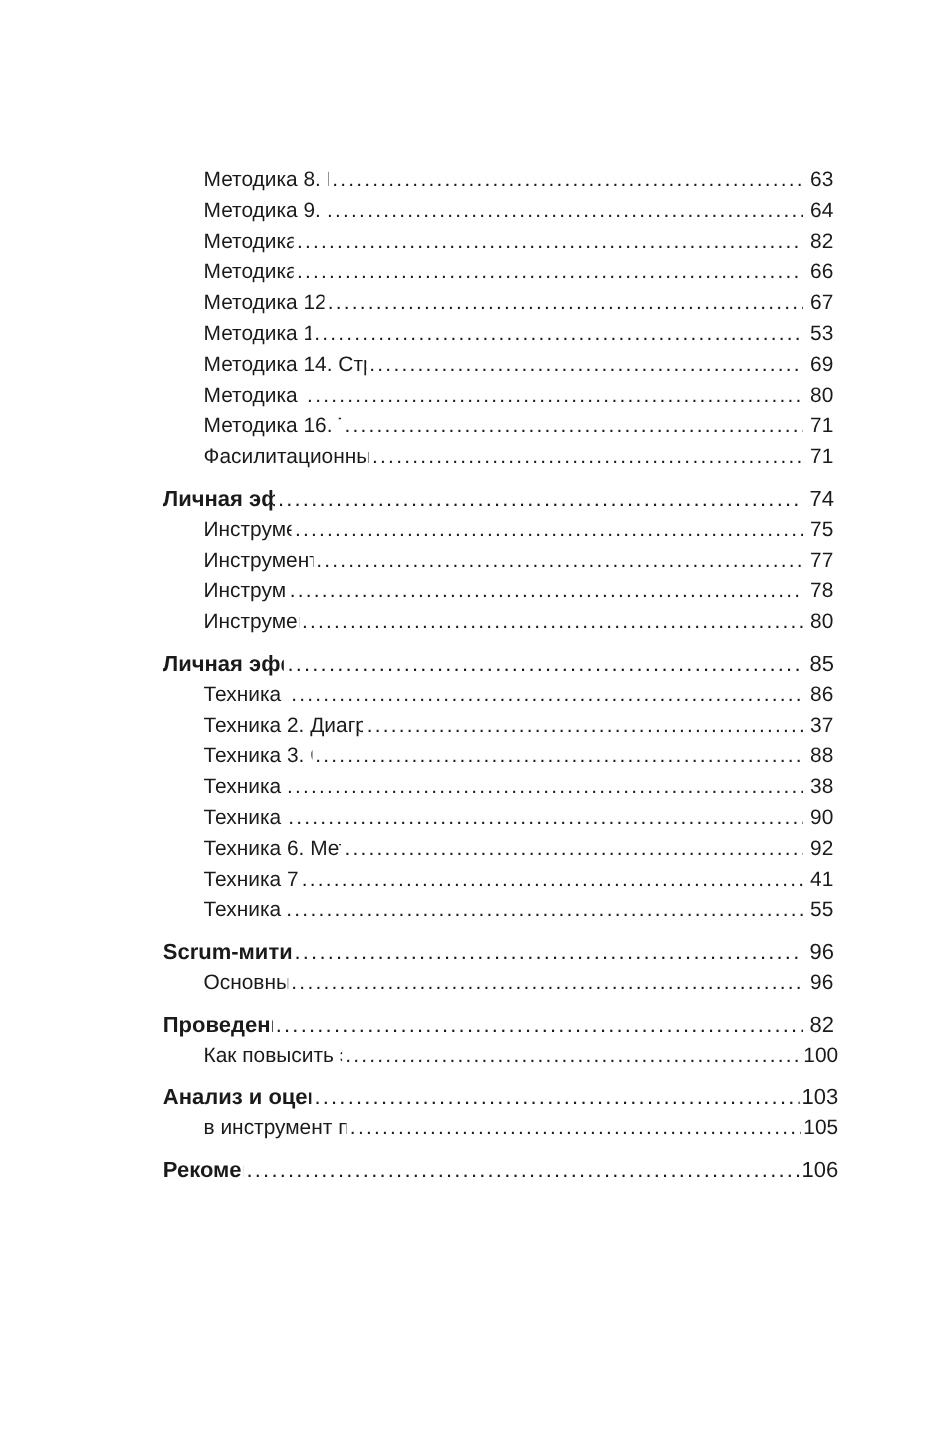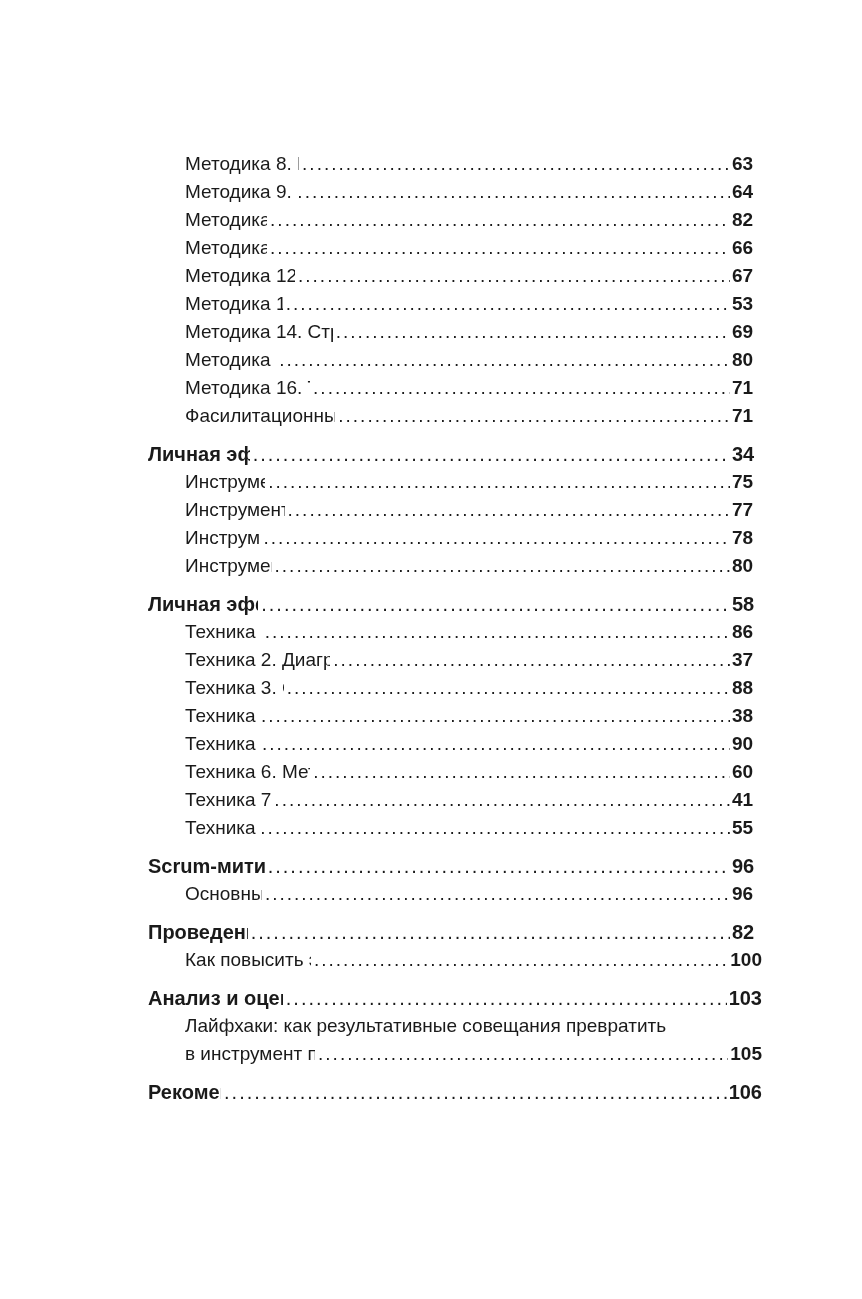--- a/index.html
+++ b/index.html
@@ -52,22 +52,22 @@
     font-weight: normal;
     letter-spacing: 2px;
     color: #1a1a1a;
   }
   .leader::after {
     content: "..........................................................................................................................................................................................................";
   }
   .pagenum {
     flex: 0 0 auto;
     min-width: 30px;
-    text-align: left;
-    font-weight: bold;
+    text-align: center;
+    font-weight: normal;
   }
 </style>
 </head>
 <body>
 
 <div class="page">
   <div class="toc">
       <div class="row sub">
     <span class="text">Методика 8. Мировое кафе (The World Café)</span>
     <span class="leader"></span>
@@ -114,21 +114,21 @@
     <span class="pagenum">71</span>
   </div>
       <div class="row sub">
     <span class="text">Фасилитационные советы для проведения быстрых совещаний</span>
     <span class="leader"></span>
     <span class="pagenum">71</span>
   </div>
       <div class="row heading">
     <span class="text">Личная эффективность: трекинг</span>
     <span class="leader"></span>
-    <span class="pagenum">34</span>
+    <span class="pagenum">74</span>
   </div>
       <div class="row sub">
     <span class="text">Инструмент 1. Трекшн-карты</span>
     <span class="leader"></span>
     <span class="pagenum">75</span>
   </div>
       <div class="row sub">
     <span class="text">Инструмент 2. Customer Development</span>
     <span class="leader"></span>
     <span class="pagenum">77</span>
@@ -139,21 +139,21 @@
     <span class="pagenum">78</span>
   </div>
       <div class="row sub">
     <span class="text">Инструмент 4. Юнит-экономика</span>
     <span class="leader"></span>
     <span class="pagenum">80</span>
   </div>
       <div class="row heading">
     <span class="text">Личная эффективность: модерация</span>
     <span class="leader"></span>
-    <span class="pagenum">58</span>
+    <span class="pagenum">85</span>
   </div>
       <div class="row sub">
     <span class="text">Техника 1. Мозговой штурм</span>
     <span class="leader"></span>
     <span class="pagenum">86</span>
   </div>
       <div class="row sub">
     <span class="text">Техника 2. Диаграмма Исикавы (диаграмма «рыбьей кости»)</span>
     <span class="leader"></span>
     <span class="pagenum">37</span>
@@ -169,21 +169,21 @@
     <span class="pagenum">38</span>
   </div>
       <div class="row sub">
     <span class="text">Техника 5. Метод разрыва</span>
     <span class="leader"></span>
     <span class="pagenum">90</span>
   </div>
       <div class="row sub">
     <span class="text">Техника 6. Метод интеллектуальной мобильности</span>
     <span class="leader"></span>
-    <span class="pagenum">60</span>
+    <span class="pagenum">92</span>
   </div>
       <div class="row sub">
     <span class="text">Техника 7. Метод Уолта Диснея</span>
     <span class="leader"></span>
     <span class="pagenum">41</span>
   </div>
       <div class="row sub">
     <span class="text">Техника 8. «Шесть шляп»</span>
     <span class="leader"></span>
     <span class="pagenum">55</span>
@@ -205,24 +205,20 @@
   </div>
       <div class="row sub">
     <span class="text">Как повысить эффективность онлайн-совещания?</span>
     <span class="leader"></span>
     <span class="pagenum">100</span>
   </div>
       <div class="row heading">
     <span class="text">Анализ и оценка результативности совещаний</span>
     <span class="leader"></span>
     <span class="pagenum">103</span>
-  </div>
-      <div class="row sub no-page">
-    <span class="text">Лайфхаки: как результативные совещания превратить</span>
-
   </div>
       <div class="row sub">
     <span class="text">в инструмент повышения производительности труда</span>
     <span class="leader"></span>
     <span class="pagenum">105</span>
   </div>
       <div class="row heading">
     <span class="text">Рекомендуемые книги</span>
     <span class="leader"></span>
     <span class="pagenum">106</span>

